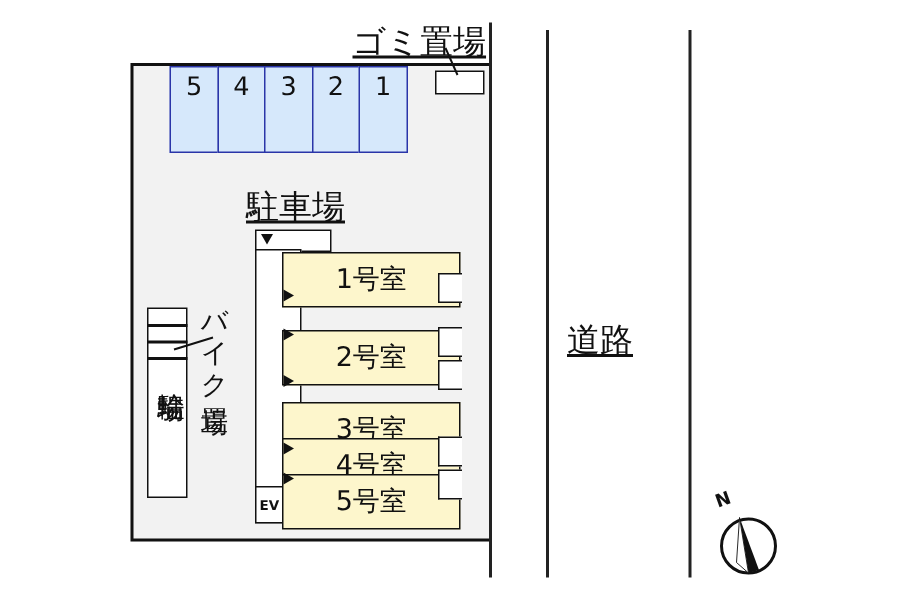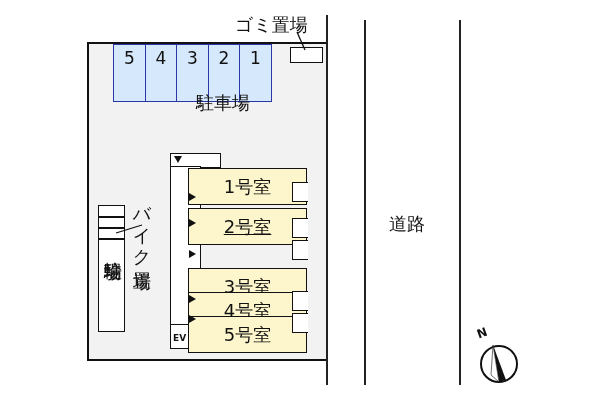--- a/index.html
+++ b/index.html
@@ -4,21 +4,21 @@
   <style>
     html, body { margin:0; padding:0; background:#ffffff; }
     body { width:600px; height:400px; position:relative; overflow:hidden;
            font-family:"DejaVu Sans", sans-serif; color:#111; }
     .abs { position:absolute; box-sizing:border-box; }
     .site { left:87px; top:42px; width:241px; height:319px; border:2px solid #111; background:#f2f2f2; }
     .vline { width:2px; background:#222; }
     .park-row { left:113px; top:44px; height:58px; display:flex; }
     .park { width:33px; height:58px; border:1.5px solid #2a35a8; background:#d6e8fb; margin-right:-1.5px;
             text-align:center; font-size:17px; line-height:22px; padding-top:2px; box-sizing:border-box; }
-    .label { font-size:18px; white-space:nowrap; }
+    .label { font-size:22px; white-space:nowrap;text-decoration:underline; }
     .garbage-box { left:290px; top:47px; width:33px; height:16px; border:1.5px solid #111; background:#fff; }
     .corridor { left:170px; top:166px; width:31px; height:183px; border:1.5px solid #111; background:#fff; }
     .stair-top { left:170px; top:153px; width:51px; height:15px; border:1.5px solid #111; background:#fff; }
     .ev { left:170px; top:324px; width:35px; height:25px; border:1.5px solid #111; background:#fff;
           font-size:9px; font-weight:bold; padding:8px 0 0 2px; }
     .room { left:188px; width:119px; border:1.5px solid #111; background:#fdf6cc;
             font-size:18px; text-align:center; }
     .balcony { width:16px; height:20px; border:1.5px solid #111; background:#fff; border-right:none; }
     .tri { width:0; height:0; border-top:4px solid transparent; border-bottom:4px solid transparent; border-left:7px solid #111; }
     .bike { left:98px; top:205px; width:27px; height:127px; border:1.5px solid #111; background:#fff; }
@@ -26,45 +26,45 @@
     .vert-text { writing-mode:vertical-rl; font-size:18px; letter-spacing:1px; }
   </style>
 </head>
 <body>
 
 <div class="abs site"></div>
 
 <div class="abs vline" style="left:326px;top:15px;height:370px;"></div>
 <div class="abs vline" style="left:364px;top:20px;height:365px;"></div>
 <div class="abs vline" style="left:459px;top:20px;height:365px;"></div>
-<div class="abs label" style="left:389px;top:212px;">道路</div>
+<div class="abs label" style="left:378px;top:212px;">道路</div>
 
 <div class="abs park-row">
   <div class="park">5</div>
   <div class="park">4</div>
   <div class="park">3</div>
   <div class="park">2</div>
   <div class="park">1</div>
 </div>
-<div class="abs label" style="left:164px;top:91px;margin-left:32px;">駐車場</div>
+<div class="abs label" style="left:164px;top:123px;">駐車場</div>
 
 <div class="abs label" style="left:235px;top:13px;">ゴミ置場</div>
 <div class="abs garbage-box"></div>
 <svg class="abs" style="left:295px;top:30px;" width="20" height="22">
   <line x1="2" y1="2" x2="10" y2="20" stroke="#111" stroke-width="1.3"></line>
 </svg>
 
 <div class="abs stair-top">
   <div class="abs" style="left:3px;top:2px;width:0;height:0;border-left:4px solid transparent;border-right:4px solid transparent;border-top:7px solid #111;"></div>
 </div>
 <div class="abs corridor"></div>
 <div class="abs ev">EV</div>
 
 <div class="abs room" style="top:168px;height:37px;line-height:36px;"><span>1号室</span></div>
-<div class="abs room" style="top:208px;height:37px;line-height:36px;text-decoration:underline;"><span>2号室</span></div>
+<div class="abs room" style="top:220px;height:37px;line-height:36px;"><span>2号室</span></div>
 <div class="abs room" style="top:240px;height:37px;line-height:36px;margin-top:28px;"><span>3号室</span></div>
 <div class="abs room" style="top:276px;height:37px;line-height:36px;margin-top:16px;"><span>4号室</span></div>
 <div class="abs room" style="top:316px;height:37px;line-height:36px;"><span>5号室</span></div>
 
 <div class="abs balcony" style="left:292px;top:182px;"></div>
 <div class="abs balcony" style="left:292px;top:218px;"></div>
 <div class="abs balcony" style="left:292px;top:240px;"></div>
 <div class="abs balcony" style="left:292px;top:291px;"></div>
 <div class="abs balcony" style="left:292px;top:313px;"></div>
 

